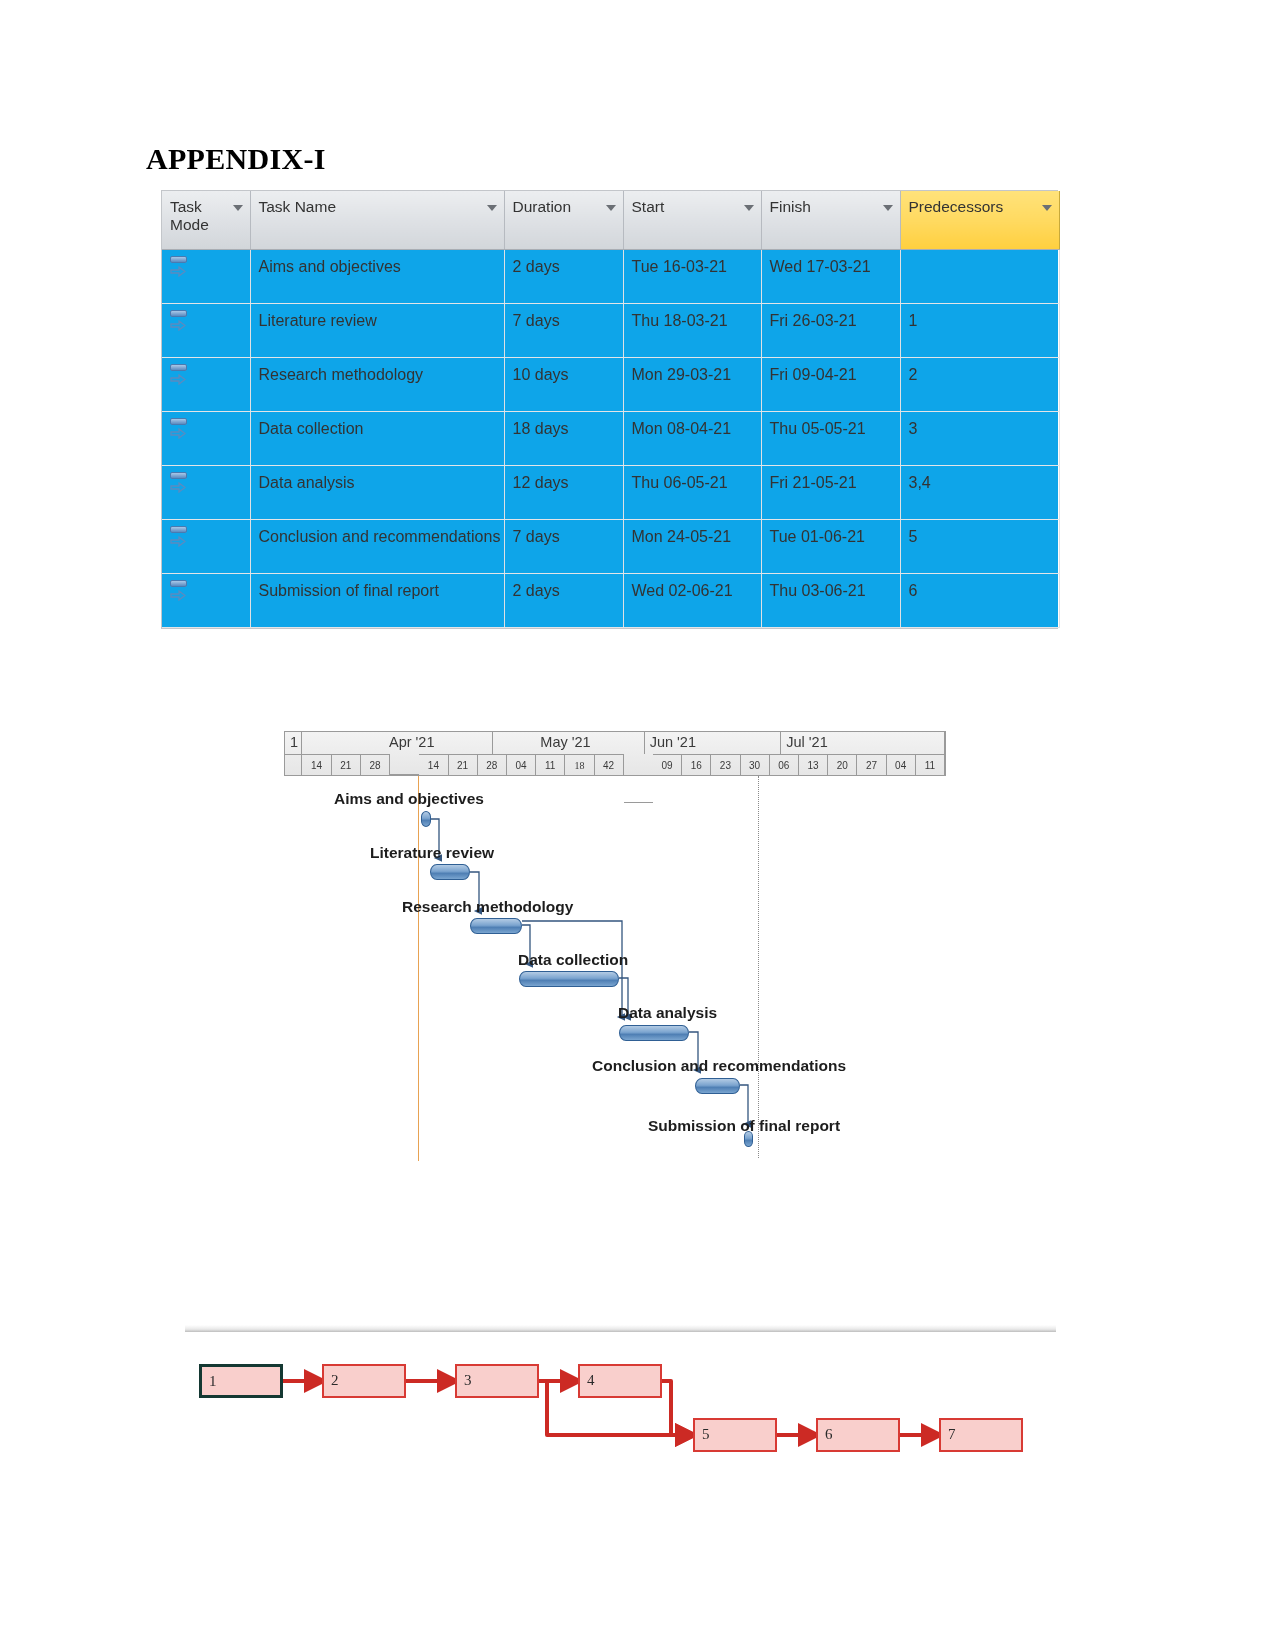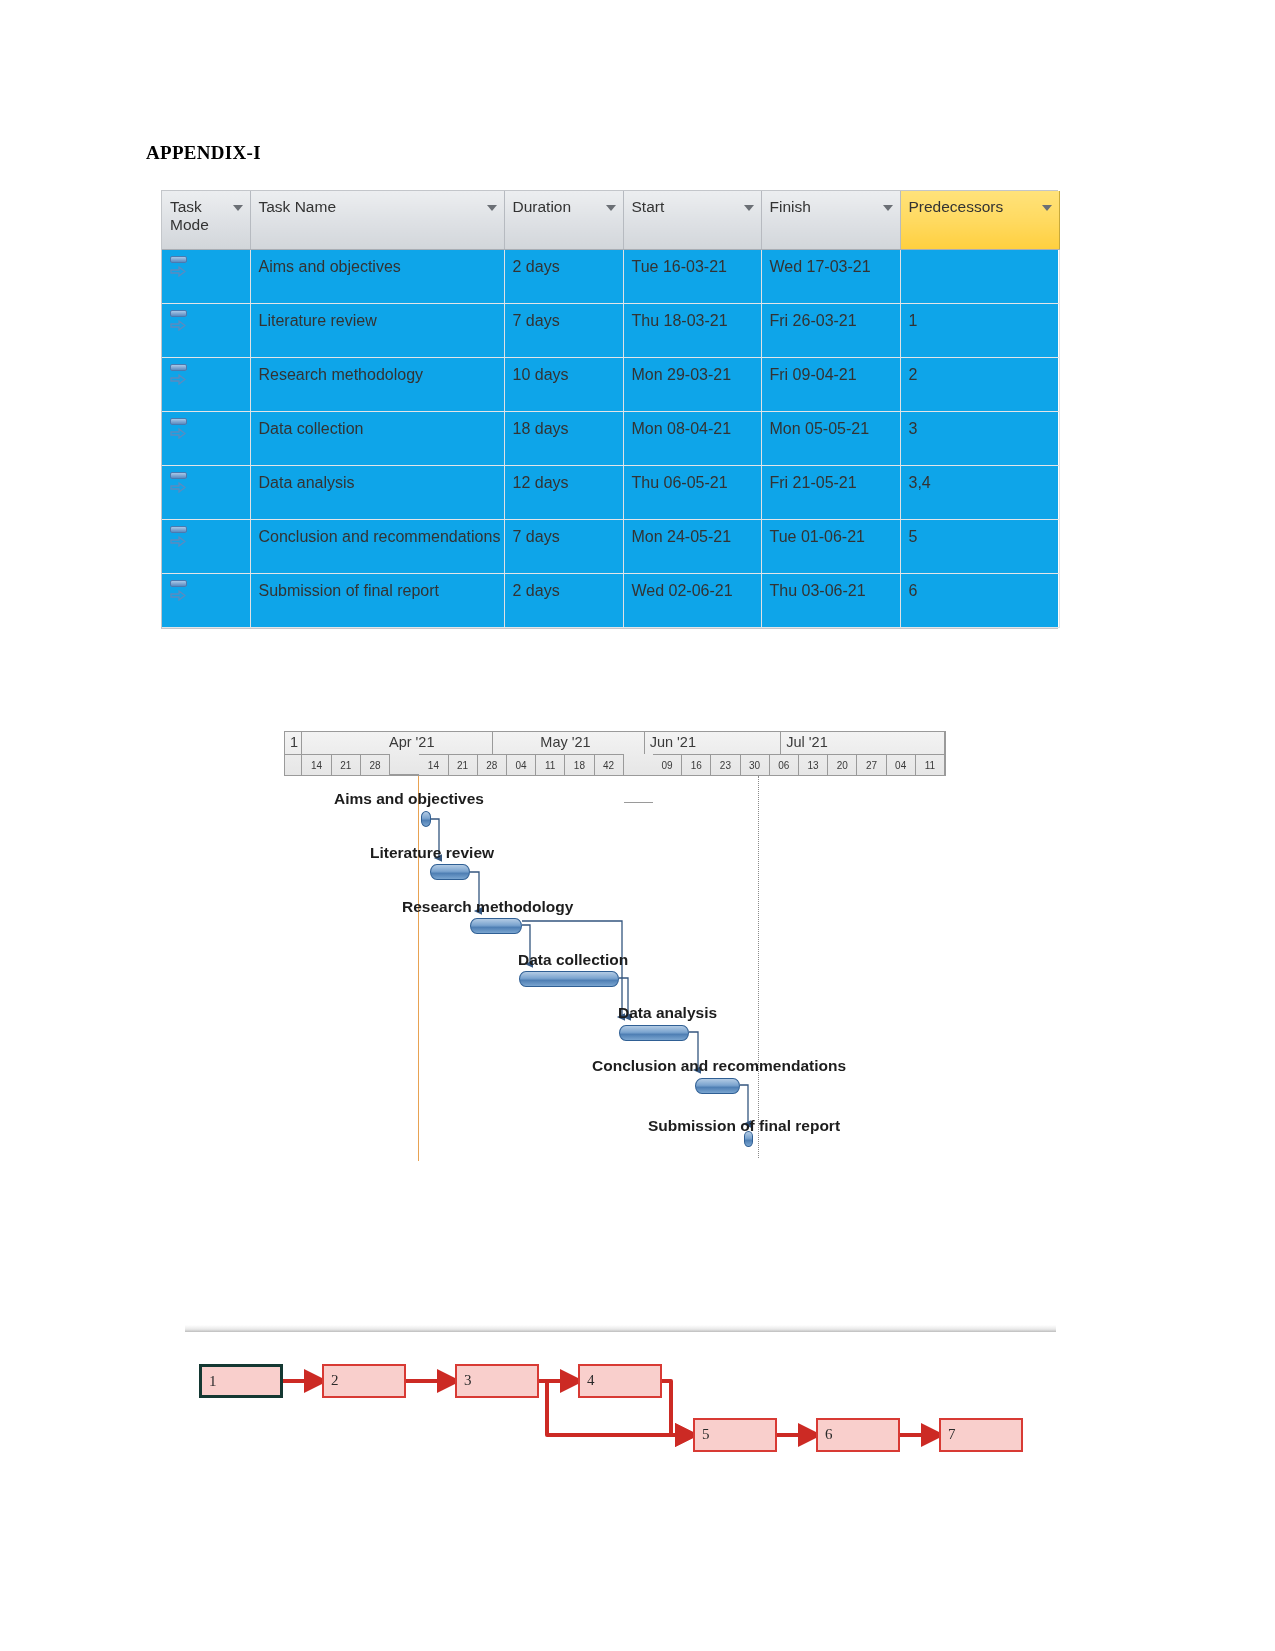--- a/index.html
+++ b/index.html
@@ -15,21 +15,21 @@
     overflow: hidden;
   }
 
   
   #appendix-title {
     position: absolute;
     left: 146px;
     top: 142px;
     font-family: "Liberation Serif", serif;
     font-weight: bold;
-    font-size: 19px;
+    font-size: 30px;
     letter-spacing: 0.3px;
     color: #000000;
   }
 
   
   #task-table-wrap {
     position: absolute;
     left: 161px;
     top: 190px;
     width: 897px;
@@ -285,21 +285,21 @@
             <span class="mode-icon">
               <span class="bar"></span>
               <svg class="arrow" viewBox="0 0 16 11">
                 <path d="M1 4 h8 v-3 l6 4.5 l-6 4.5 v-3 h-8 z" fill="none" stroke="#5b8bc0" stroke-width="1.3"></path>
               </svg>
             </span>
           </td>
           <td class="cell-name">Data collection</td>
           <td>18 days</td>
           <td>Mon 08-04-21</td>
-          <td>Mon 05-05-21</td>
+          <td>Thu 05-05-21</td>
           <td>3</td>
         </tr>
         <tr>
           <td class="cell-mode">
             <span class="mode-icon">
               <span class="bar"></span>
               <svg class="arrow" viewBox="0 0 16 11">
                 <path d="M1 4 h8 v-3 l6 4.5 l-6 4.5 v-3 h-8 z" fill="none" stroke="#5b8bc0" stroke-width="1.3"></path>
               </svg>
             </span>
@@ -358,21 +358,21 @@
         <div class="week-cell" style="width: 18px;"></div>
         <div class="week-cell" style="width: 30.1px;">14</div>
         <div class="week-cell" style="width: 30.1px;">21</div>
         <div class="week-cell" style="width: 30.1px;">28</div>
         <div class="week-cell" style="width: 30.1px; margin-top: 20px;">07</div>
         <div class="week-cell" style="width: 30.1px;">14</div>
         <div class="week-cell" style="width: 30.1px;">21</div>
         <div class="week-cell" style="width: 30.1px;">28</div>
         <div class="week-cell" style="width: 30.1px;">04</div>
         <div class="week-cell" style="width: 30.1px;">11</div>
-        <div class="week-cell" style="width: 30.1px;">18</div>
+        <div class="week-cell" style="width: 30.1px; font-family: Liberation Serif, serif;">18</div>
         <div class="week-cell" style="width: 30.1px;">42</div>
         <div class="week-cell" style="width: 30.1px; margin-top: 48px;">02</div>
         <div class="week-cell" style="width: 30.1px;">09</div>
         <div class="week-cell" style="width: 30.1px;">16</div>
         <div class="week-cell" style="width: 30.1px;">23</div>
         <div class="week-cell" style="width: 30.1px;">30</div>
         <div class="week-cell" style="width: 30.1px;">06</div>
         <div class="week-cell" style="width: 30.1px;">13</div>
         <div class="week-cell" style="width: 30.1px;">20</div>
         <div class="week-cell" style="width: 30.1px;">27</div>

